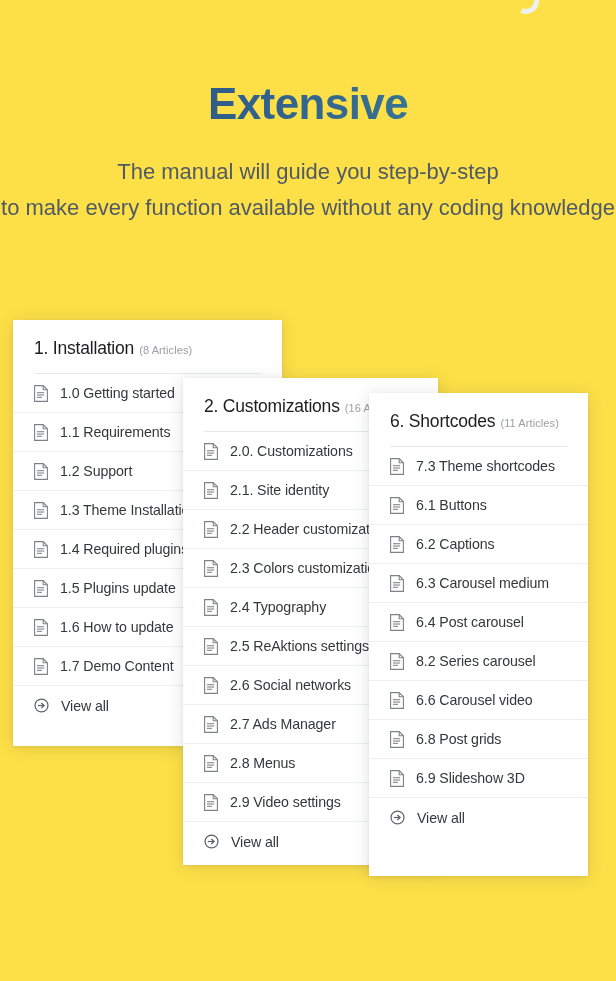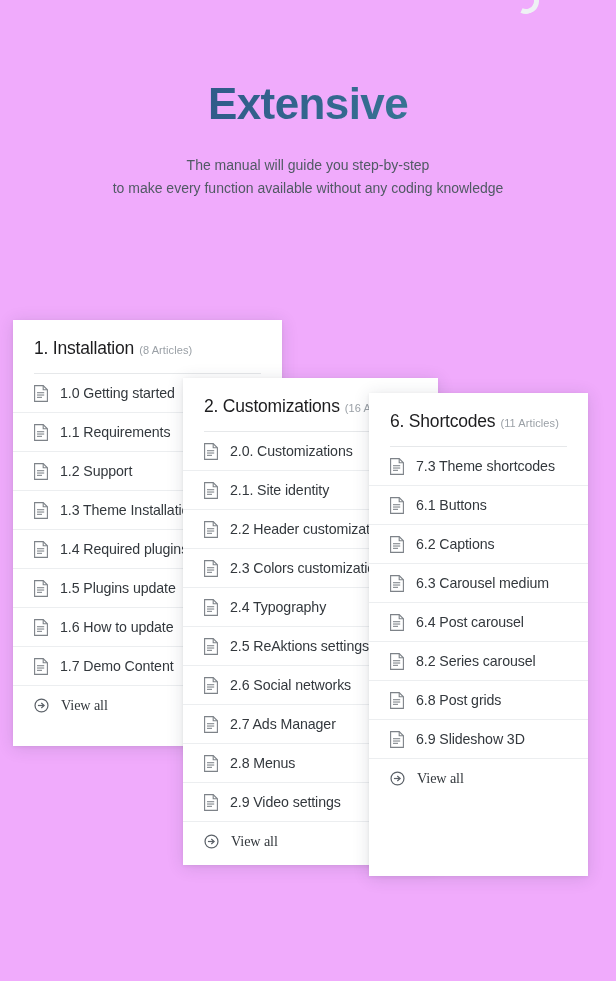--- a/index.html
+++ b/index.html
@@ -7,21 +7,21 @@
     width: 616px;
     height: 981px;
     background: #ffffff;
     font-family: "Liberation Sans", sans-serif;
     overflow: hidden;
   }
   #stage {
     position: relative;
     width: 616px;
     height: 981px;
-    background: #f0abfc;
+    background: #fde047;
   }
 
   
   .top-artifact {
     position: absolute;
     top: -12px;
     left: 513px;
     width: 26px;
     height: 26px;
     border: 5px solid #eef1f4;
@@ -46,21 +46,21 @@
     letter-spacing: -0.6px;
     background: linear-gradient(100deg, #2b4a7d 0%, #2f5788 26%, #34698f 56%, #3d8a9b 88%, #429aa4 100%);
     -webkit-background-clip: text;
     background-clip: text;
     color: transparent;
     -webkit-text-fill-color: transparent;
   }
   .hero-title .line { display: block; }
   .hero-sub {
     margin-top: 22px;
-    font-size: 14px;
+    font-size: 22px;
     line-height: 1.62;
     color: #505a64;
   }
   .hero-sub .line { display: block; }
 
   
   .card {
     position: absolute;
     background: #ffffff;
     box-shadow: 0 2px 16px rgba(40, 52, 70, 0.14), 0 1px 3px rgba(40, 52, 70, 0.08);
@@ -103,21 +103,21 @@
     border-bottom: 1px solid #eceef0;
     white-space: nowrap;
   }
   .art-item:last-child { border-bottom: none; }
   .art-label {
     font-size: 14.2px;
     color: #33383d;
     margin-left: 12px;
     letter-spacing: -0.1px;
   }
-  .view-all .art-label { color: #33383d; font-family: Liberation Serif, serif; }
+  .view-all .art-label { color: #33383d; }
 
   .doc-icon { flex: 0 0 auto; width: 14px; height: 17px; display: block; }
   .arrow-icon { flex: 0 0 auto; width: 15px; height: 15px; display: block; }
 </style>
 </head>
 <body>
 
 <div id="stage">
 
   <div class="top-artifact"></div>
@@ -413,20 +413,30 @@
           <span class="art-label">8.2 Series carousel</span>
         </li>
         <li class="art-item">
           <svg class="doc-icon" viewBox="0 0 14 17">
             <path d="M0.6 0.6 H9.2 L13.4 4.8 V16.4 H0.6 Z" fill="#ffffff" stroke="#7d8288" stroke-width="1.1"></path>
             <path d="M9.2 0.8 V4.8 H13.2" fill="none" stroke="#7d8288" stroke-width="1.1"></path>
             <rect x="3" y="7.2" width="7.2" height="1.05" fill="#7d8288"></rect>
             <rect x="3" y="9.5" width="7.2" height="1.05" fill="#7d8288"></rect>
             <rect x="3" y="11.8" width="5" height="1.05" fill="#7d8288"></rect>
           </svg>
+          <span class="art-label">6.6 Carousel video</span>
+        </li>
+        <li class="art-item">
+          <svg class="doc-icon" viewBox="0 0 14 17">
+            <path d="M0.6 0.6 H9.2 L13.4 4.8 V16.4 H0.6 Z" fill="#ffffff" stroke="#7d8288" stroke-width="1.1"></path>
+            <path d="M9.2 0.8 V4.8 H13.2" fill="none" stroke="#7d8288" stroke-width="1.1"></path>
+            <rect x="3" y="7.2" width="7.2" height="1.05" fill="#7d8288"></rect>
+            <rect x="3" y="9.5" width="7.2" height="1.05" fill="#7d8288"></rect>
+            <rect x="3" y="11.8" width="5" height="1.05" fill="#7d8288"></rect>
+          </svg>
           <span class="art-label">6.8 Post grids</span>
         </li>
         <li class="art-item">
           <svg class="doc-icon" viewBox="0 0 14 17">
             <path d="M0.6 0.6 H9.2 L13.4 4.8 V16.4 H0.6 Z" fill="#ffffff" stroke="#7d8288" stroke-width="1.1"></path>
             <path d="M9.2 0.8 V4.8 H13.2" fill="none" stroke="#7d8288" stroke-width="1.1"></path>
             <rect x="3" y="7.2" width="7.2" height="1.05" fill="#7d8288"></rect>
             <rect x="3" y="9.5" width="7.2" height="1.05" fill="#7d8288"></rect>
             <rect x="3" y="11.8" width="5" height="1.05" fill="#7d8288"></rect>
           </svg>

